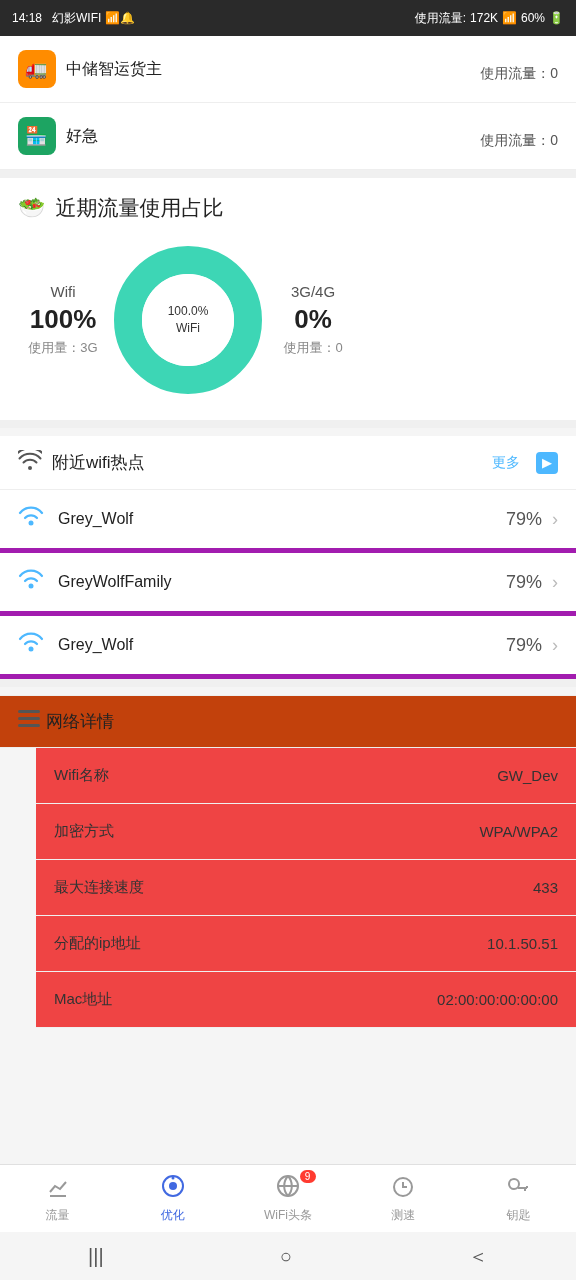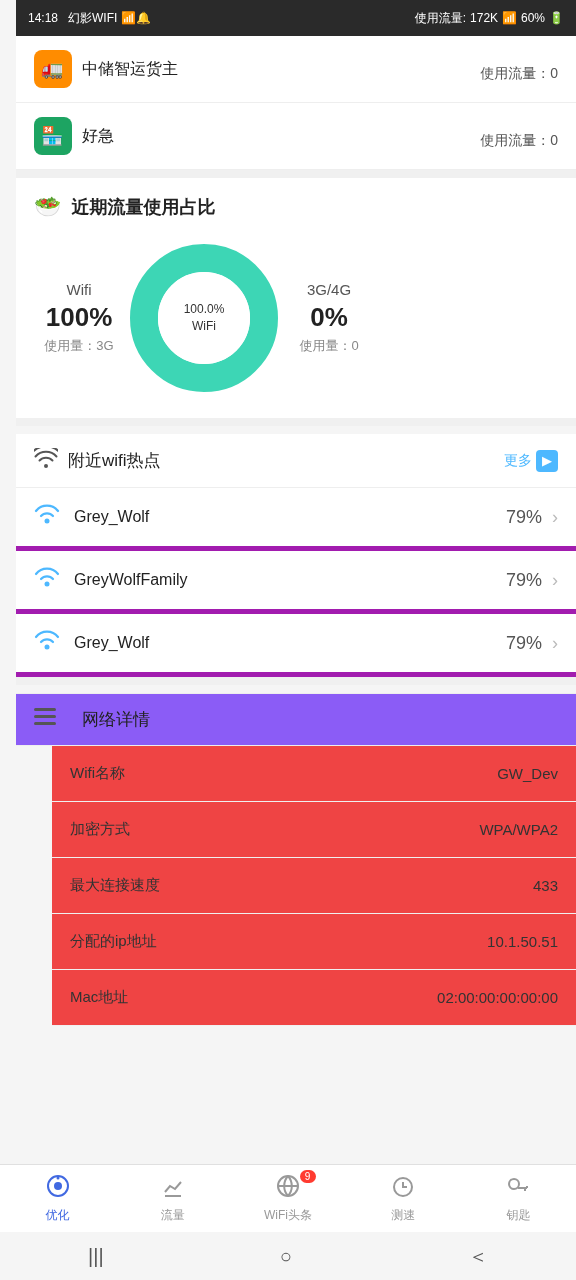--- a/index.html
+++ b/index.html
@@ -54,21 +54,21 @@
       background: #fff;
       padding: 16px 18px 20px;
     }
     .traffic-title-row {
       display: flex;
       align-items: center;
       gap: 10px;
       margin-bottom: 18px;
     }
     .traffic-title-row .icon { font-size: 22px; }
-    .traffic-title-row .title { font-size: 18px; color: #222; font-weight: 700; }
+    .traffic-title-row .title { font-size: 21px; color: #222; font-weight: 400; }
 
     .traffic-chart-row {
       display: flex;
       align-items: center;
       justify-content: flex-start;
     }
     .traffic-stat {
       display: flex;
       flex-direction: column;
       align-items: center;
@@ -113,21 +113,21 @@
     .section-title-row .left {
       display: flex;
       align-items: center;
       gap: 10px;
     }
     .section-title-row .icon { font-size: 20px; color: #555; }
     .section-title-row .title { font-size: 17px; color: #222; }
     .section-title-row .more-link {
       display: flex;
       align-items: center;
-      gap: 4px;
+      gap: 16px;
       color: #4db8ff;
       font-size: 14px;
     }
     .more-arrow {
       width: 22px; height: 22px;
       background: #4db8ff;
       border-radius: 4px;
       display: flex; align-items: center; justify-content: center;
       color: #fff;
       font-size: 13px;
@@ -140,24 +140,24 @@
       padding: 16px 18px;
       border-bottom: 5px solid #a21caf;
     }
     .wifi-item .wifi-icon { font-size: 22px; color: #4db8ff; margin-right: 14px; }
     .wifi-item .wifi-name { flex: 1; font-size: 16px; color: #222; }
     .wifi-item .wifi-strength { font-size: 18px; color: #555; margin-right: 10px; }
     .wifi-item .wifi-chevron { color: #bbb; font-size: 18px; }
 
     
     .net-details-title {
-      background: #8b5cf6;
+      background: #c2410c;
       display: flex;
       align-items: flex-start;
-      gap: 26px;
+      gap: 6px;
       padding: 14px 18px;
       border-top: 1px solid #eee;
       border-bottom: 1px solid #eee;
       margin-top: 8px;
     }
     .net-details-title .icon { font-size: 18px; color: #555; }
     .net-details-title .title { font-size: 17px; color: #222; }
 
     .net-detail-list { background: #ef4444; margin-left: 36px; }
     .net-detail-item {
@@ -223,21 +223,20 @@
       justify-content: space-around;
     }
     .sys-navbar .nav-btn {
       font-size: 20px;
       color: #555;
       padding: 8px 24px;
     }
 
     .content-scroll {
       padding-bottom: 120px;
-      padding-left: 16px;
     }
   </style>
 </head>
 <body>
 
 <div class="content-scroll">
 
   <div class="status-bar">
     <div class="status-left">
       <span>14:18</span>
@@ -409,39 +408,39 @@
     <div class="net-detail-item">
       <span class="detail-key">Mac地址</span>
       <span class="detail-val">02:00:00:00:00:00</span>
     </div>
   </div>
 
 </div>
 
 <div class="bottom-nav">
 
+  <div class="nav-item">
+    <span class="nav-icon">
+      <svg width="24" height="24" viewBox="0 0 24 24" fill="none" stroke="#999" stroke-width="2">
+        <polyline points="4,18 9,12 14,15 20,8"></polyline>
+        <line x1="4" y1="22" x2="20" y2="22"></line>
+      </svg>
+    </span>
+    <span class="nav-label">流量</span>
+  </div>
+
   <div class="nav-item active">
     <span class="nav-icon">
       <svg width="24" height="24" viewBox="0 0 24 24" fill="#4169e1">
         <circle cx="12" cy="12" r="10" fill="none" stroke="#4169e1" stroke-width="2"></circle>
         <circle cx="12" cy="12" r="4" fill="#4169e1"></circle>
         <circle cx="12" cy="4" r="1.5" fill="#4169e1"></circle>
       </svg>
     </span>
     <span class="nav-label">优化</span>
-  </div>
-
-  <div class="nav-item">
-    <span class="nav-icon">
-      <svg width="24" height="24" viewBox="0 0 24 24" fill="none" stroke="#999" stroke-width="2">
-        <polyline points="4,18 9,12 14,15 20,8"></polyline>
-        <line x1="4" y1="22" x2="20" y2="22"></line>
-      </svg>
-    </span>
-    <span class="nav-label">流量</span>
   </div>
 
   <div class="nav-item" style="position:relative;">
     <span class="nav-badge">9</span>
     <span class="nav-icon">
       <svg width="24" height="24" viewBox="0 0 24 24" fill="none" stroke="#999" stroke-width="2">
         <circle cx="12" cy="12" r="10"></circle>
         <line x1="2" y1="12" x2="22" y2="12"></line>
         <path d="M12 2a15 15 0 010 20M12 2a15 15 0 000 20" fill="none"></path>
       </svg>

